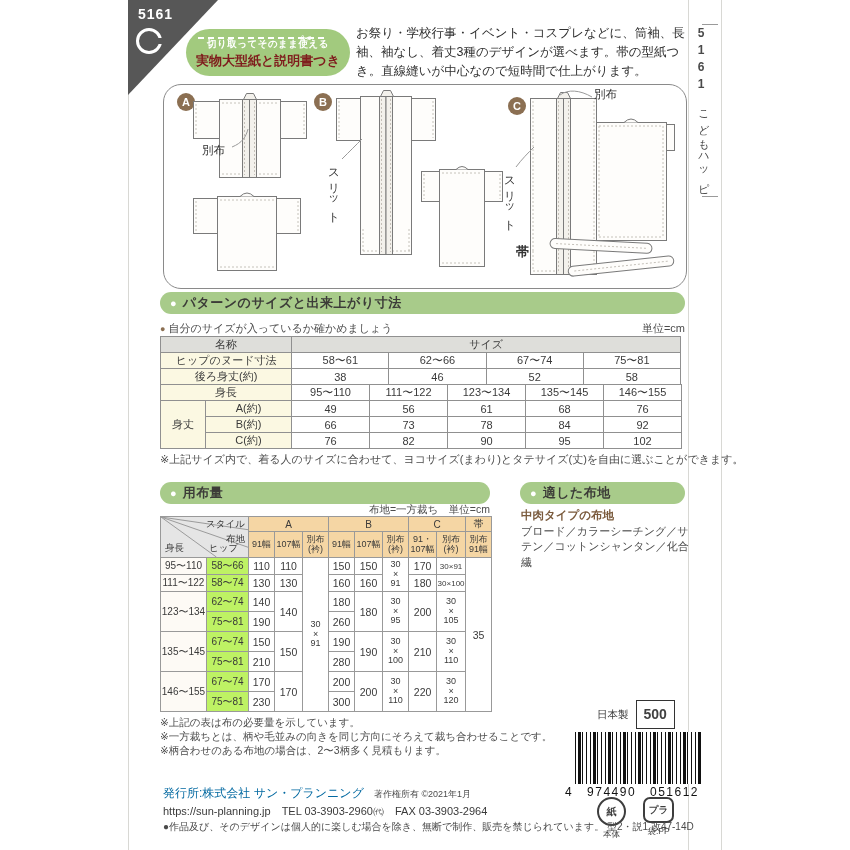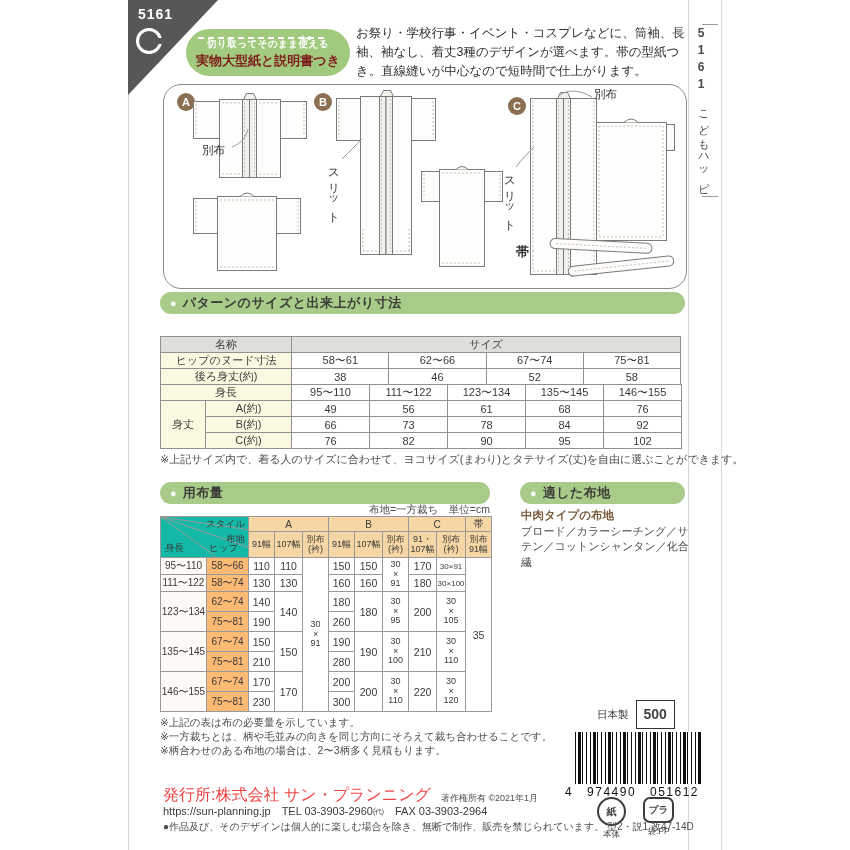--- a/index.html
+++ b/index.html
@@ -59,26 +59,26 @@
   .t1 td{height:15px;}
   .t1 .lab{background:#fbf8e2;}
   .t1 .hd{background:#dededa;}
   .footnote1{position:absolute;left:160px;top:452px;font-size:11px;color:#4c4c4c;}
 
   
   .t2{position:absolute;left:160px;top:516px;width:331px;font-size:10.5px;}
   .t2 td{border-color:#999;}
   .t2 .hd2{background:#f5d6a4;font-size:10px;}
   .t2 .sub{background:#f5d6a4;font-size:9px;line-height:1.1;text-align:center;}
-  .t2 .hipc{background:#fdba74;font-size:10px;}
+  .t2 .hipc{background:#bef264;font-size:10px;}
   .t2 .hcell{background:#fdfaf5;font-size:10px;}
   .pre{white-space:pre-line;line-height:1.05;}
   .t2 .beppu{font-size:9px;}
   .t2 .small{font-size:8px;}
-  .corner-cell{position:relative;background:#14b8a6;}
+  .corner-cell{position:relative;background:#e5e5e5;}
   .corner-cell svg{position:absolute;inset:0;width:100%;height:100%;}
   .corner-cell span{position:absolute;font-size:9.5px;color:#3a3a3a;}
   .cs-style{top:1px;right:3px;}
   .cs-fabric{top:16px;right:3px;}
   .cs-height{bottom:2px;left:4px;}
   .cs-hip{bottom:2px;left:48px;font-size:8.5px;}
 
   .cutnote{position:absolute;left:300px;top:503px;width:190px;text-align:right;font-size:10.5px;color:#4c4c4c;}
   .t2notes{position:absolute;left:160px;top:715px;font-size:10.5px;color:#4c4c4c;line-height:1.35;}
 
@@ -100,21 +100,21 @@
   
   .recycle{position:absolute;top:797px;display:flex;flex-direction:column;align-items:center;gap:3px;}
   .rec-paper-icon{width:25px;height:25px;border:2.2px solid #3e3e3e;border-radius:50%;display:flex;align-items:center;justify-content:center;
     font-size:10px;font-weight:bold;color:#3e3e3e;}
   .rec-pla-icon{width:27px;height:22px;border:2.2px solid #3e3e3e;border-radius:7px;display:flex;align-items:center;justify-content:center;
     font-size:9.5px;font-weight:bold;color:#3e3e3e;}
   .rec-label{font-size:8.5px;color:#3e3e3e;}
 
   
   .pub-row{position:absolute;left:163px;top:785px;display:flex;align-items:flex-end;gap:10px;}
-  .pub{font-size:16px;color:#ef4444;}
+  .pub{font-size:12px;color:#0369a1;}
   .copyr{font-size:9px;color:#4c4c4c;padding-bottom:1px;}
   .contact{position:absolute;left:163px;top:804px;font-size:11px;color:#3a3a3a;}
   .fnotes{position:absolute;left:163px;top:820px;font-size:10px;color:#4a4a4a;line-height:1.35;}
 
   svg .outline{fill:#fefdfb;stroke:#7a7a7a;stroke-width:1;}
   svg .collar{fill:#f3f1ec;stroke:#7a7a7a;stroke-width:1;}
   svg .stitch{fill:none;stroke:#b8b3ab;stroke-width:.8;stroke-dasharray:2 2;}
   svg .leader{fill:none;stroke:#9a9a9a;stroke-width:1;}
 </style>
 </head>
@@ -223,20 +223,24 @@
     <div class="dlabel" style="left:38px;top:58px">別布</div>
     <div class="dlabel v" style="left:162px;top:76px">スリット</div>
     <div class="dlabel" style="left:430px;top:2px">別布</div>
     <div class="dlabel v" style="left:338px;top:84px">スリット</div>
     <div class="dlabel obi-label" style="left:352px;top:158px">帯</div>
   </div>
 
   <div class="band" style="left:160px;top:292px;width:525px">
     <span class="dot">●</span>
     <span class="btxt">パターンのサイズと出来上がり寸法</span>
+  </div>
+  <div class="note-row">
+    <span><span class="dot2">●</span><span>自分のサイズが入っているか確かめましょう</span></span>
+    <span>単位=cm</span>
   </div>
 
   <table class="t1 t1a">
     <colgroup>
         <col style="width:131px">
         <col style="width:97px">
         <col style="width:97px">
         <col style="width:97px">
         <col style="width:97px">
       </colgroup>

